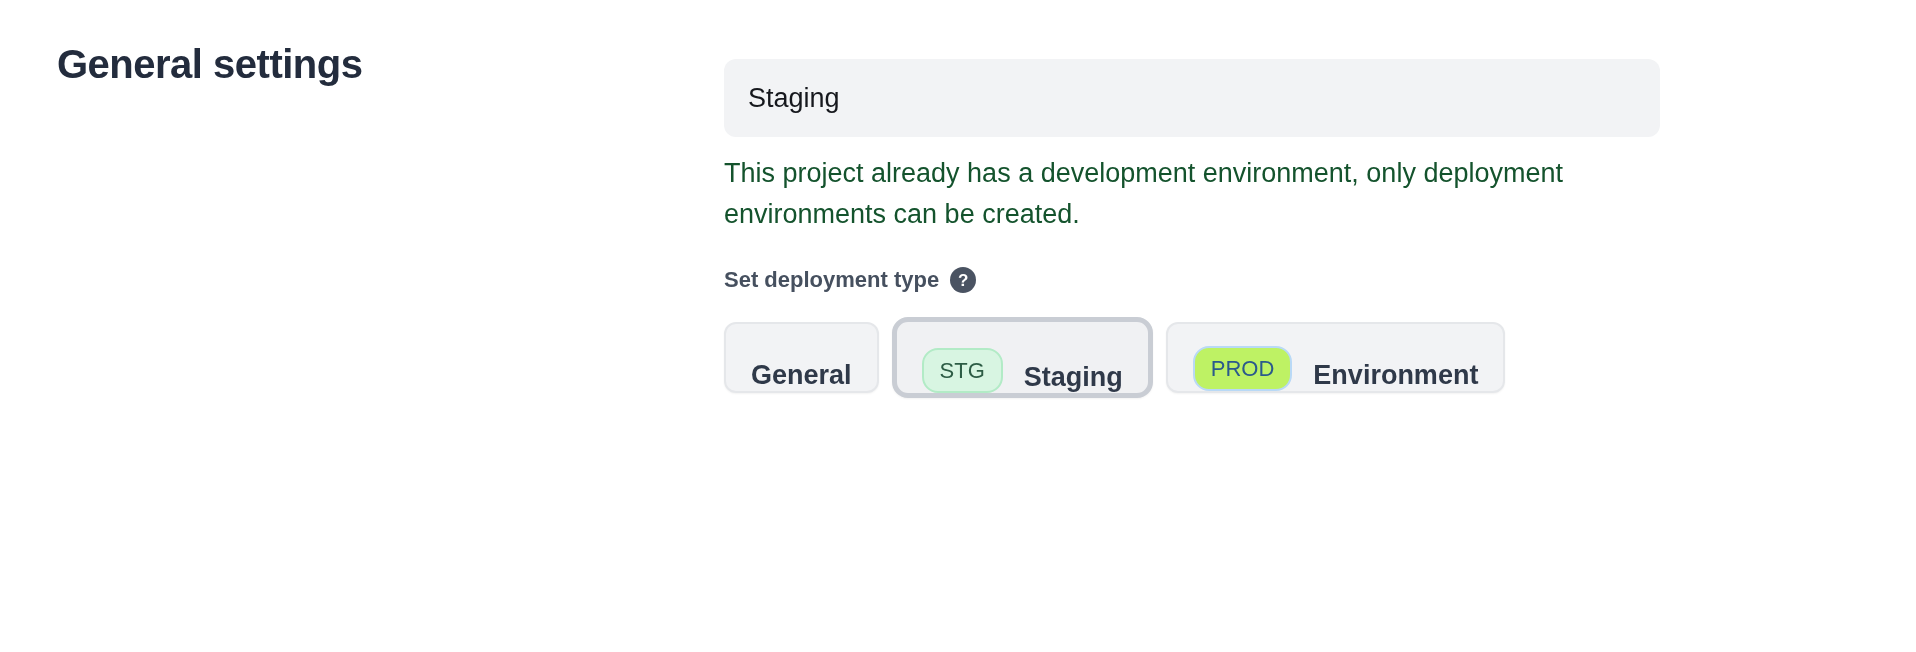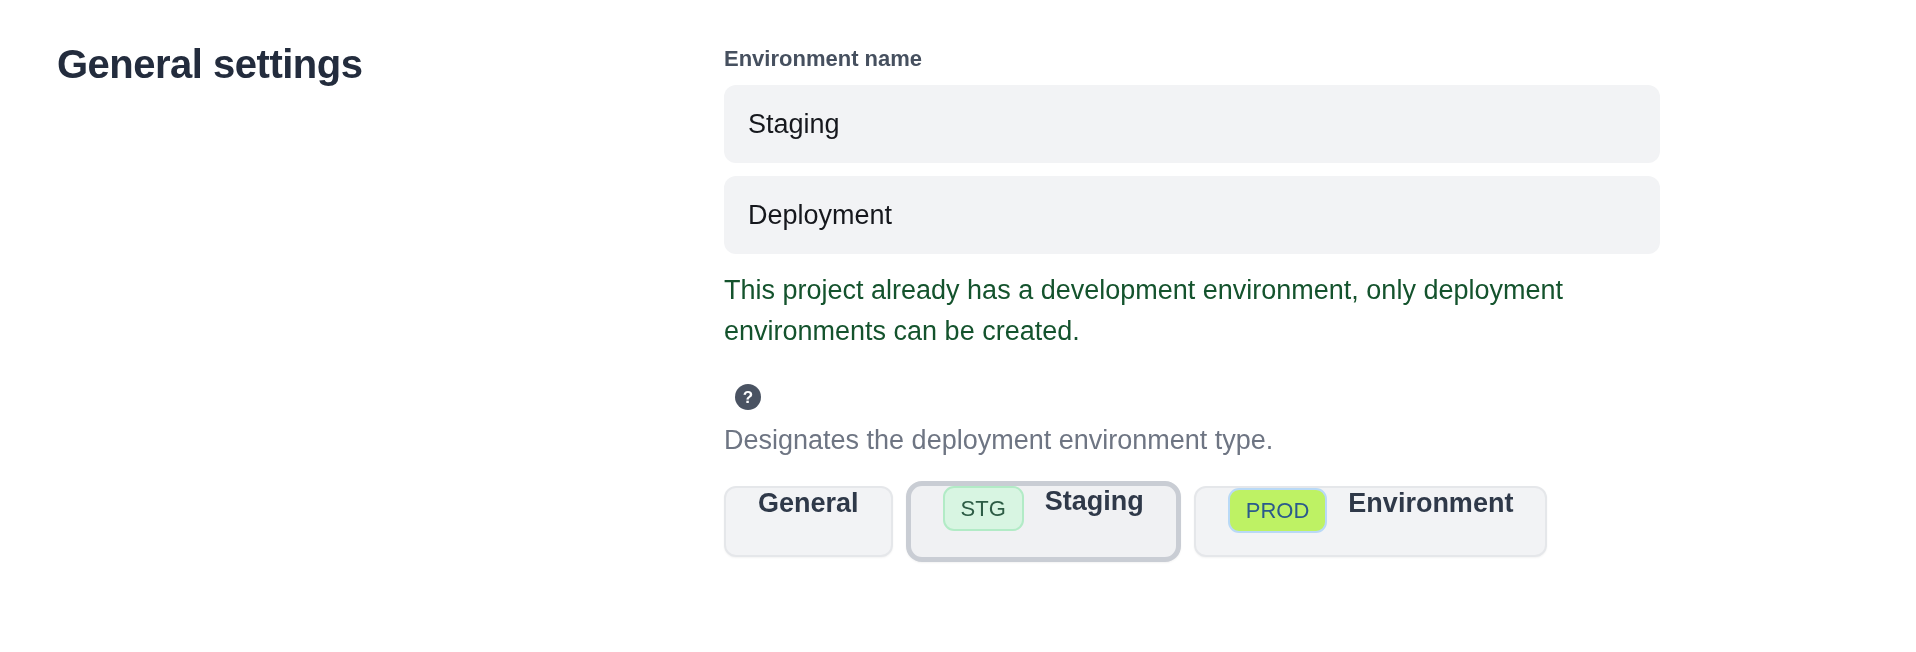--- a/index.html
+++ b/index.html
@@ -80,23 +80,23 @@
     line-height: 34px;
   }
   .button-row {
     margin-top: 24px;
     display: flex;
     align-items: center;
     gap: 13px;
   }
   .type-button {
     display: inline-flex;
-    align-items: flex-start;
+    align-items: flex-end;
     height: 71px;
-    padding: 0 32px;
+    padding: 0 25px;
     background: #f2f3f5;
     border: 2px solid #e5e7ea;
     border-radius: 12px;
     box-shadow: 0 1px 2px rgba(0,0,0,0.05);
     font-family: "Liberation Sans", sans-serif;
     font-size: 27px;
     font-weight: 700;
     color: #2f3949;
     cursor: pointer;
   }
@@ -105,21 +105,21 @@
     border: 5px solid #c9cdd4;
     border-radius: 16px;
     background: #f0f1f3;
   }
   .env-badge {
     display: inline-flex;
     align-items: center;
     justify-content: center;
     height: 45px;
     padding: 0 16px;
-    border-radius: 11px;
+    border-radius: 16px;
     font-size: 22px;
     font-weight: 400;
     margin-right: 21px;
   }
   .env-badge.stg {
     background: #d8f5e2;
     border: 2px solid #b2ebc6;
     color: #2d5c45;
   }
   .env-badge.prod {
@@ -131,32 +131,30 @@
 </head>
 <body>
 
 <div class="page">
   <div class="left-col">
     <h1 class="page-title">General settings</h1>
   </div>
 
   <div class="form-col">
 
-    <label class="field-label">Environment name</label>
     <input class="text-input" type="text" value="Staging" style="">
 
-    <input class="text-input" type="text" value="Deployment" style="">
 
     <p class="helper-text">This project already has a development environment, only deployment environments can be created.</p>
 
     <div class="label-row">
+      <span class="field-label">Set deployment type</span>
       <span class="help-icon">?</span>
     </div>
 
-    <p class="description-text">Designates the deployment environment type.</p>
 
     <div class="button-row">
 
       <button class="type-button">
         <span>General</span>
       </button>
 
       <button class="type-button selected">
         <span class="env-badge stg">STG</span>
         <span>Staging</span>

